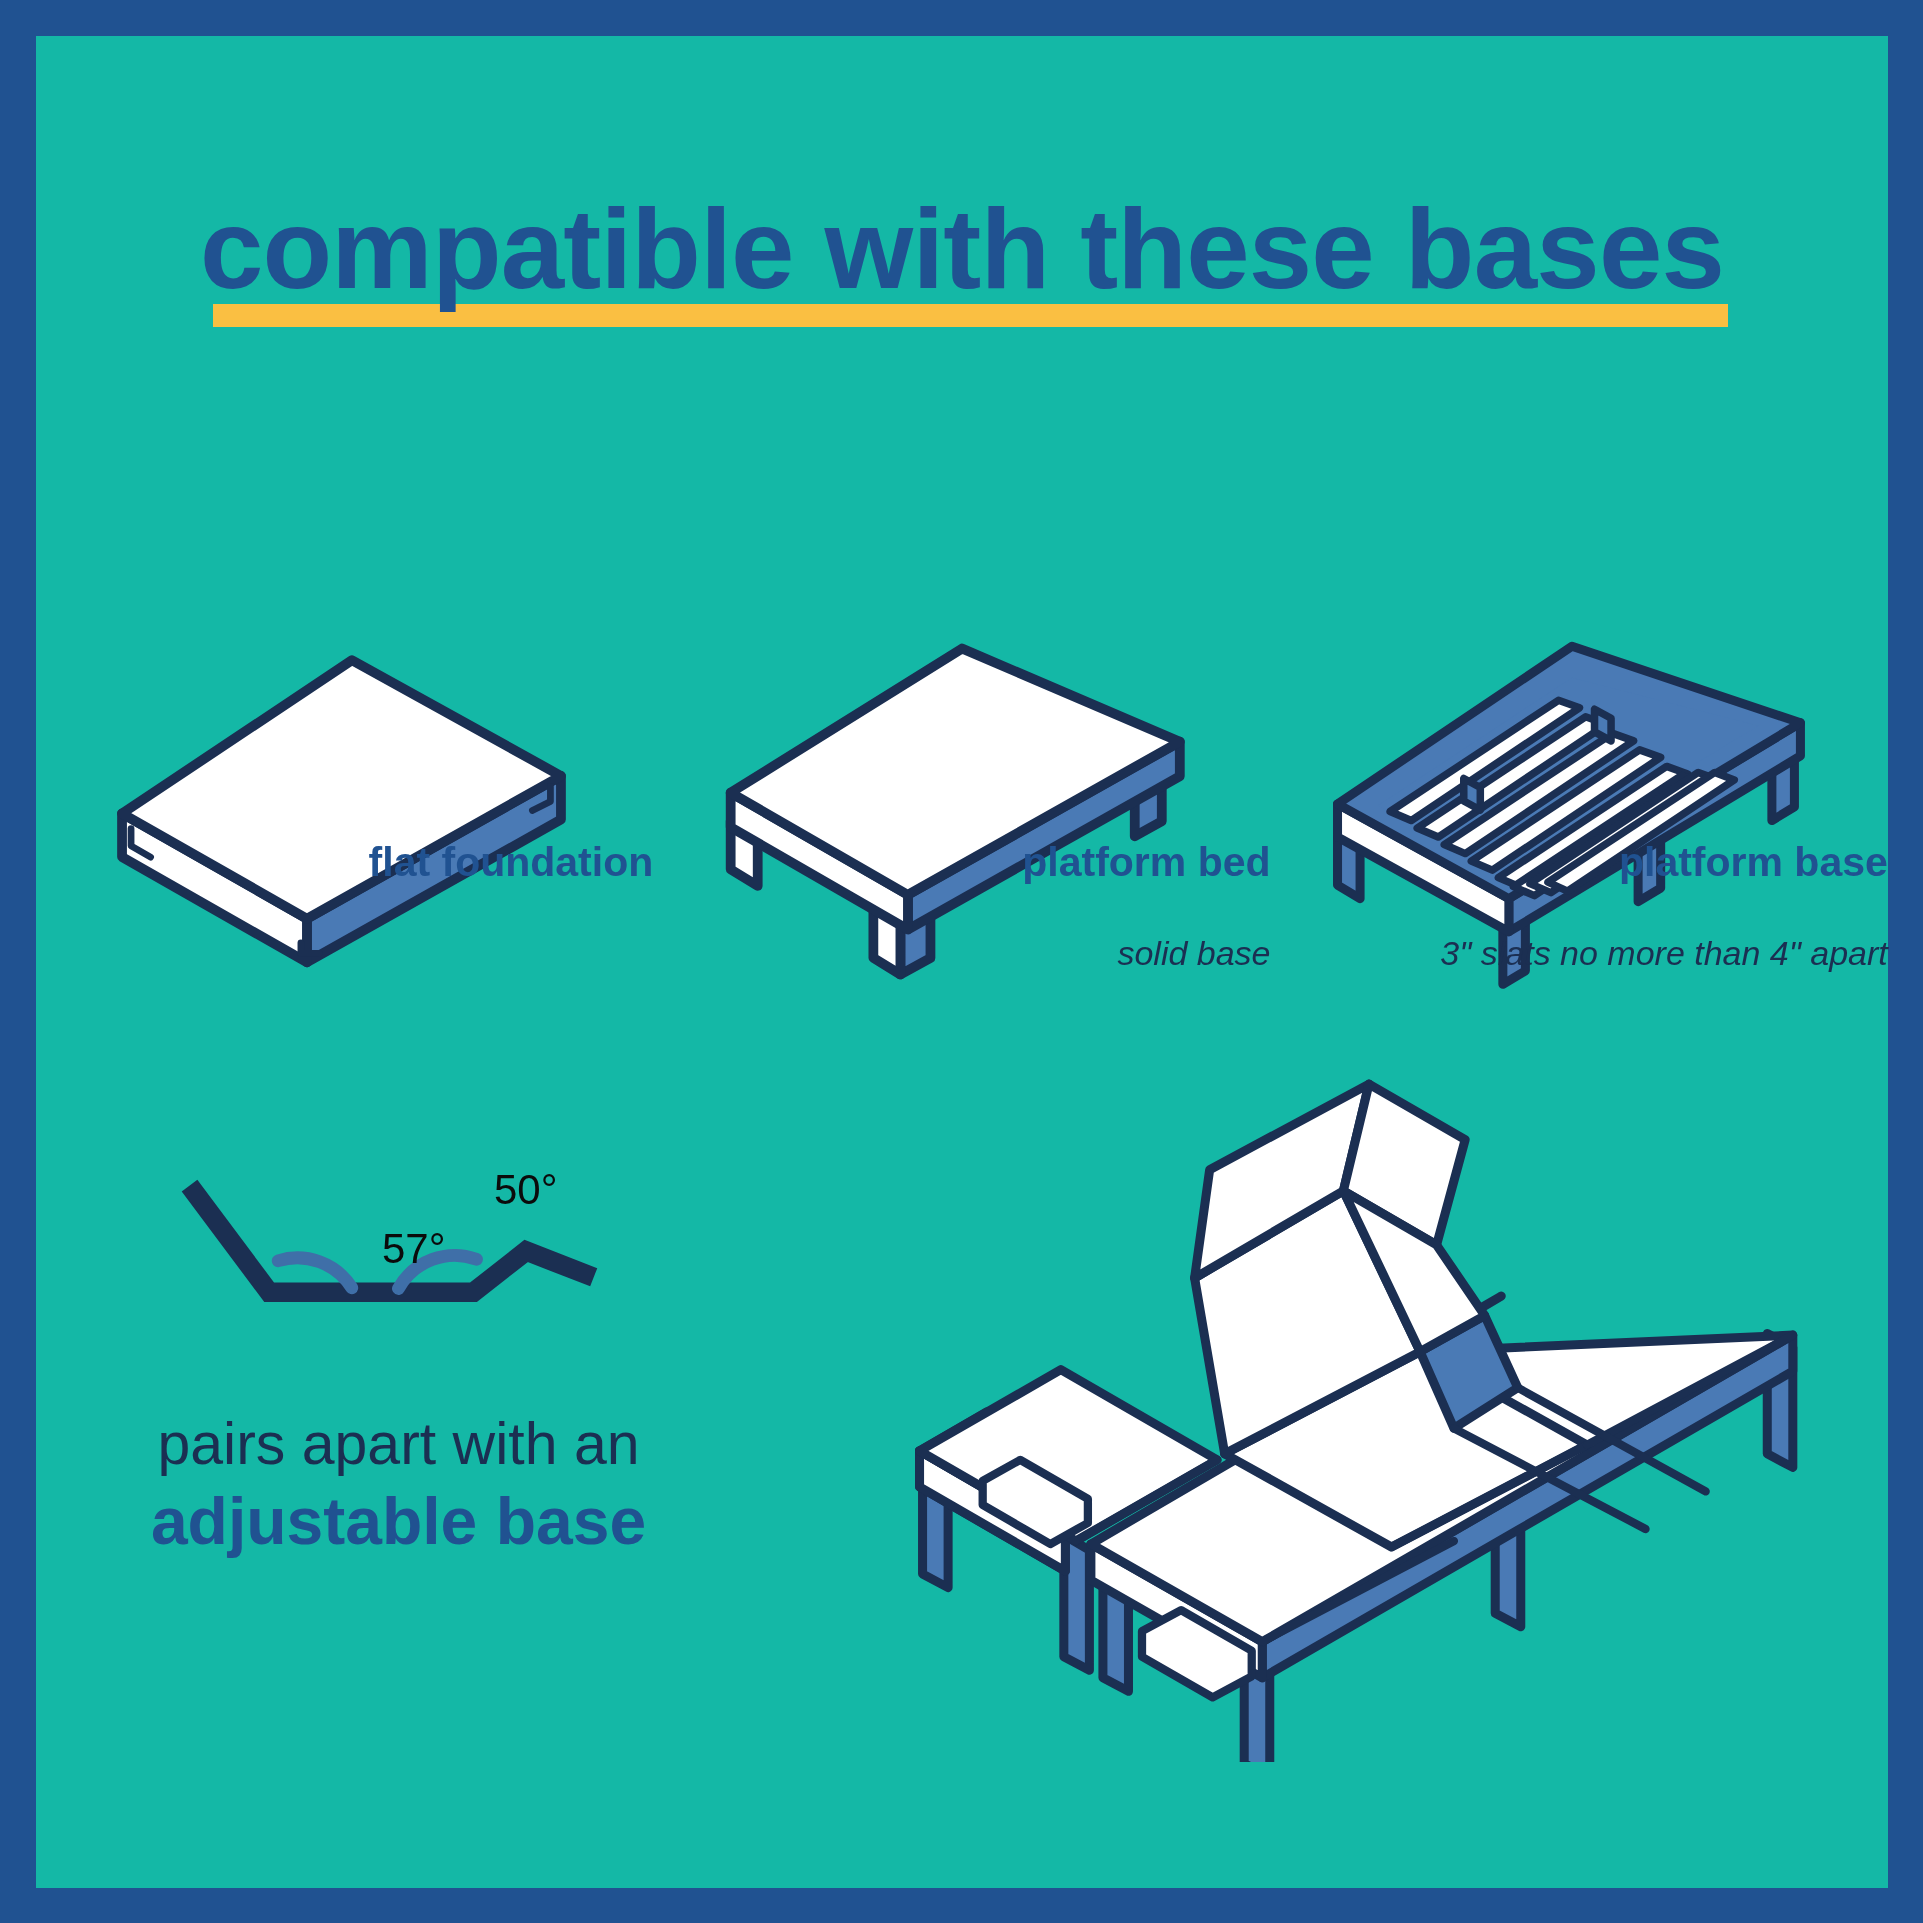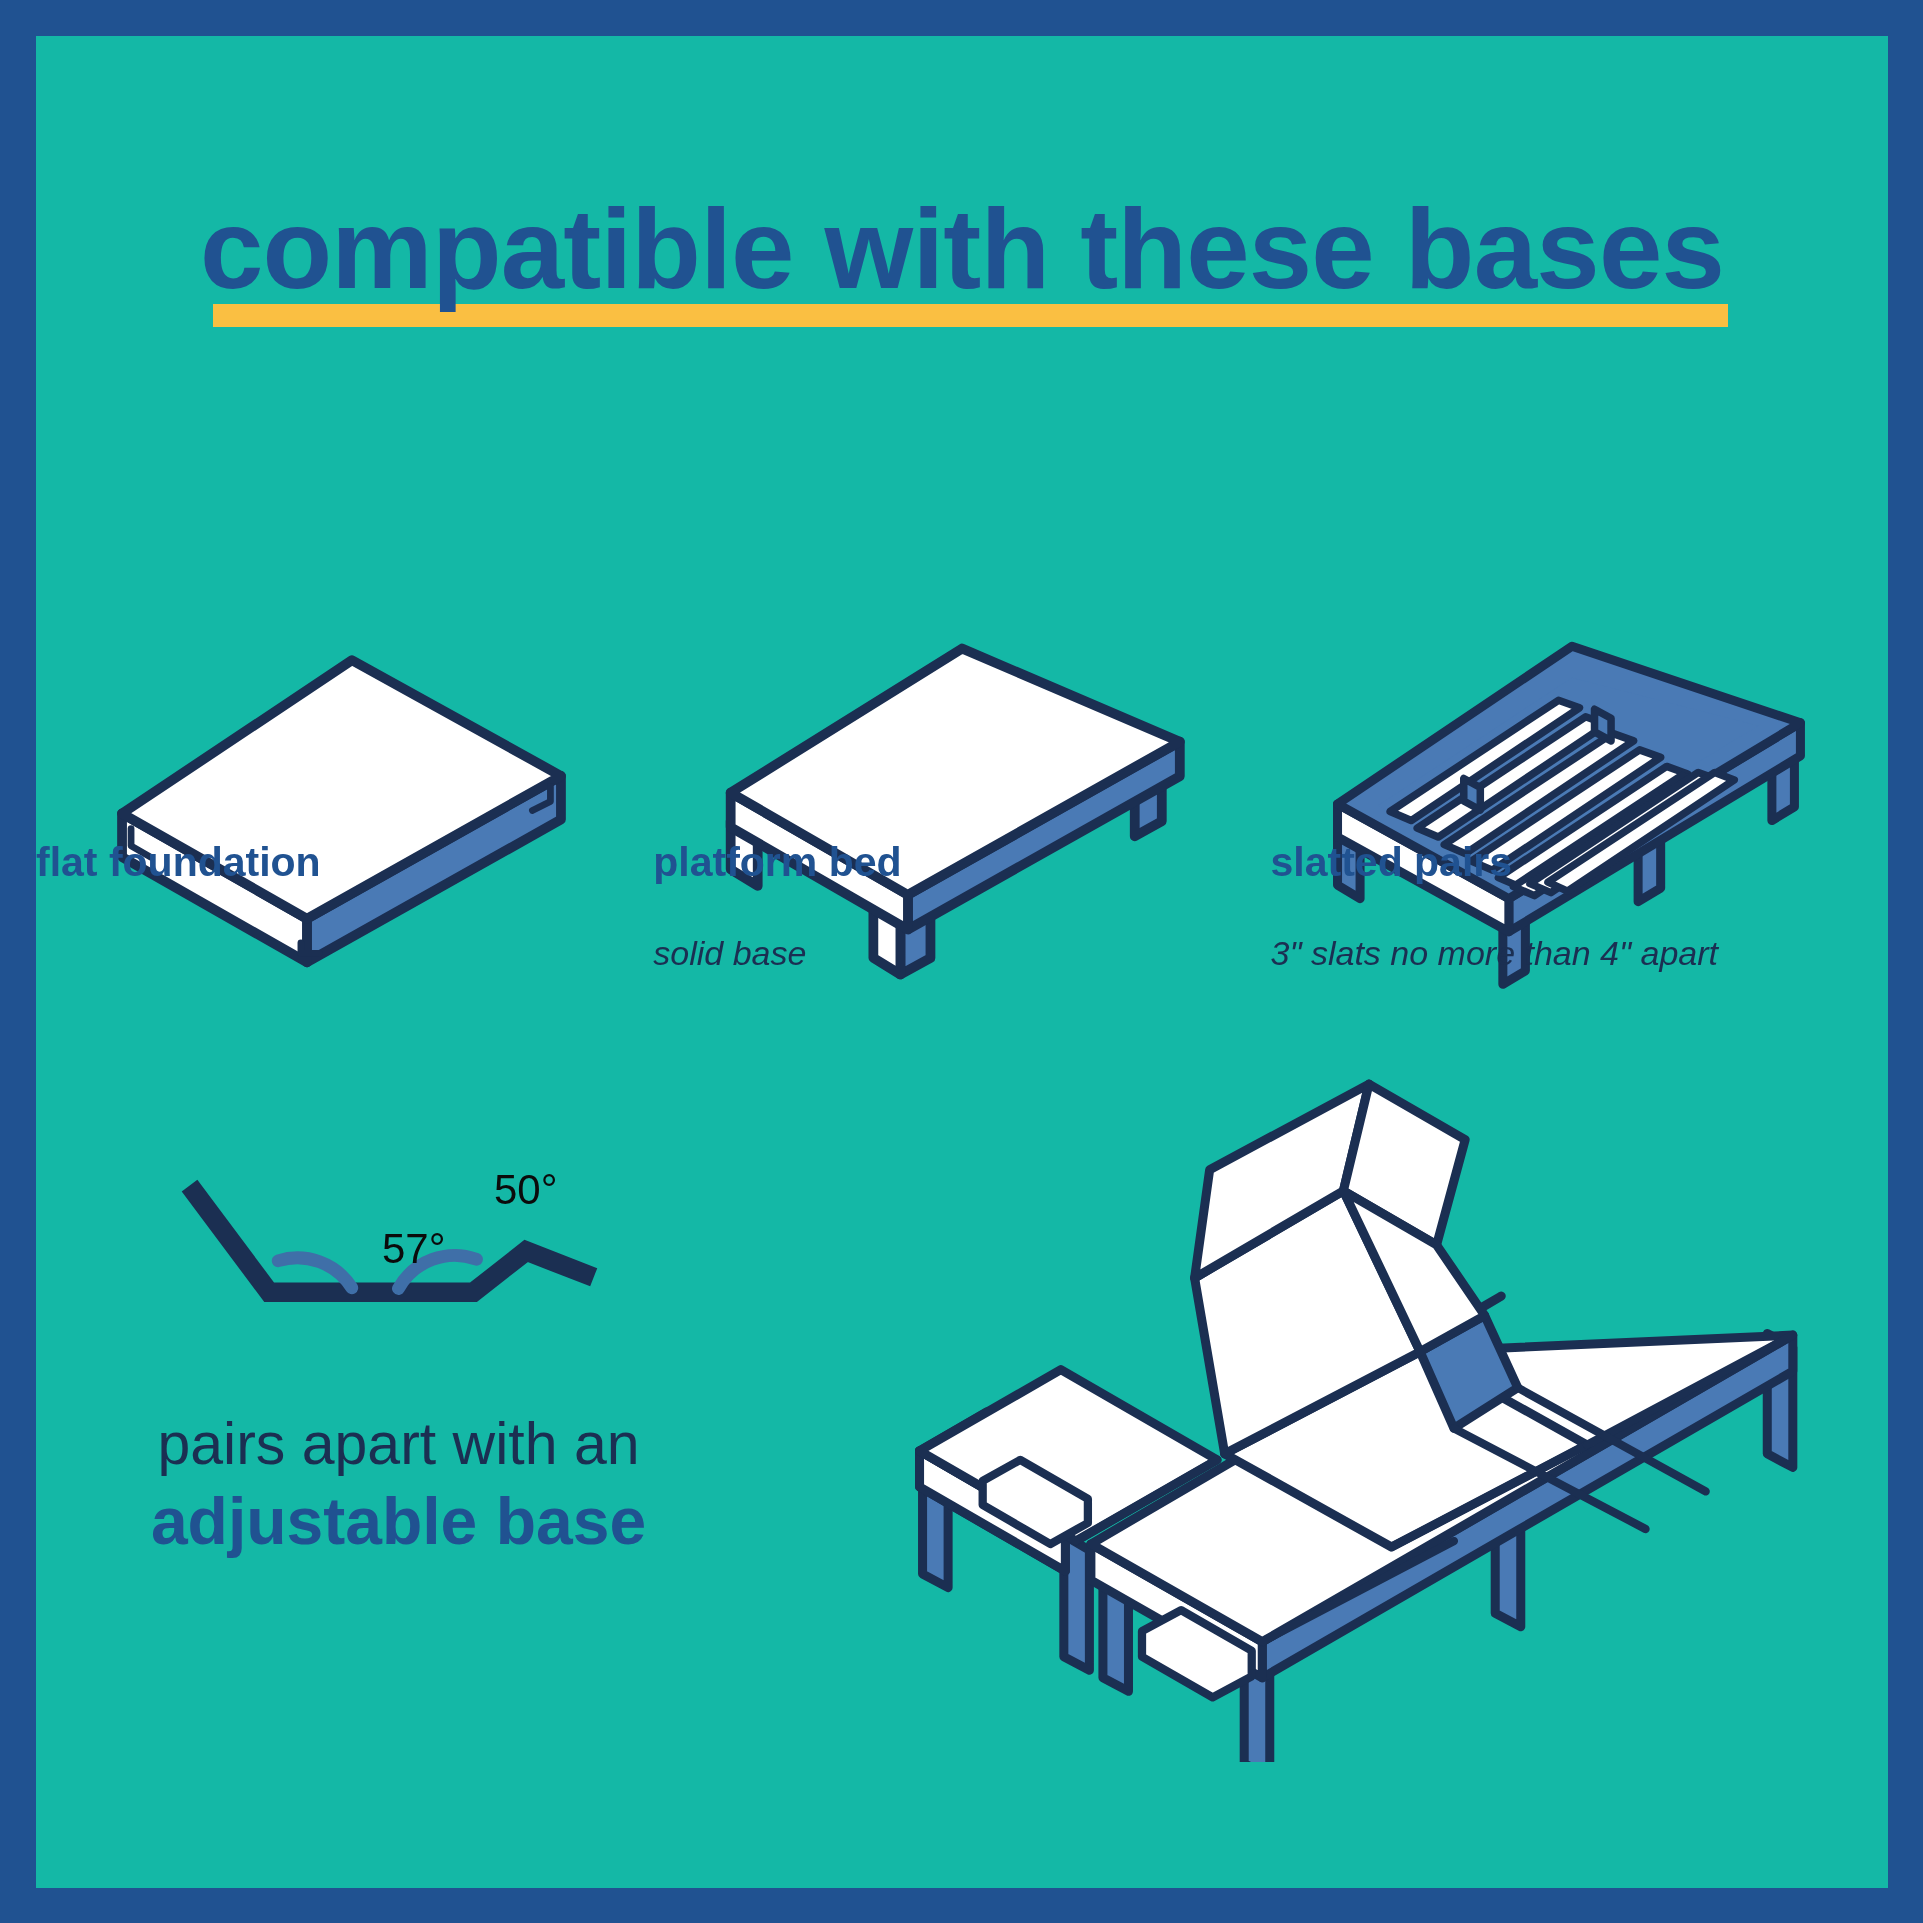--- a/index.html
+++ b/index.html
@@ -81,21 +81,21 @@
     position: absolute;
     left: 36px;
     top: 842px;
     width: 1852px;
     display: flex;
   }
   .label-col {
     width: 33.33%;
     display: flex;
     flex-direction: column;
-    align-items: flex-start;
+    align-items: flex-end;
   }
   .base-label {
     position: relative;
     display: inline-block;
     font-size: 41px;
     line-height: 1.02;
     font-weight: 800;
     color: #205291;
     white-space: nowrap;
     padding-bottom: 3px;
@@ -279,21 +279,21 @@
   <div class="labels-row">
     <div class="label-col">
       <span class="base-label">flat foundation</span>
       <span class="base-sub"></span>
     </div>
     <div class="label-col">
       <span class="base-label">platform bed</span>
       <span class="base-sub">solid base</span>
     </div>
     <div class="label-col">
-      <span class="base-label">slatted pairs</span>
+      <span class="base-label">platform base</span>
       <span class="base-sub">3" slats no more than 4" apart</span>
     </div>
   </div>
 
   <div class="angle-art">
     <svg width="586" height="188" viewBox="0 0 780 250" xmlns="http://www.w3.org/2000/svg">
 
       <polyline points="22,18 128,160 400,160 470,105 560,140" fill="none" stroke="#1B2F52" stroke-width="26" stroke-linejoin="miter" stroke-linecap="butt"></polyline>
 
       <path d="M 140 118 A 86 86 0 0 1 238 154" fill="none" stroke="#3F6FA8" stroke-width="17" stroke-linecap="round"></path>

